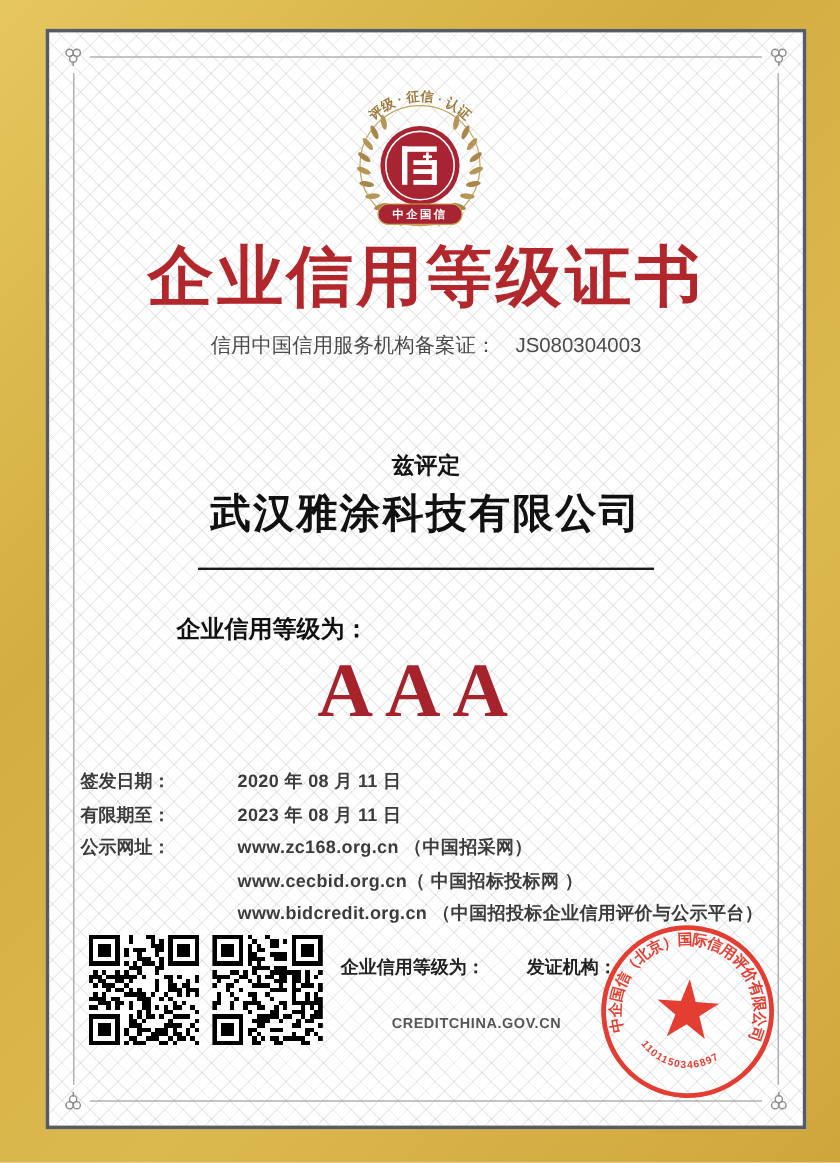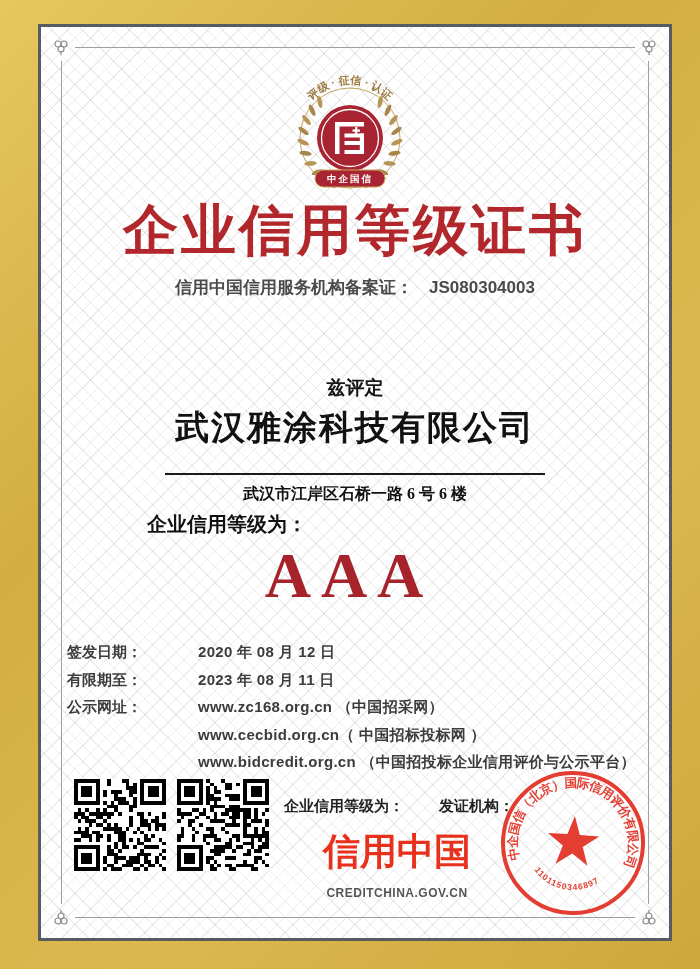--- a/index.html
+++ b/index.html
@@ -35,21 +35,21 @@
 
   .badge { position:absolute; left:224px; top:43px; width:170px; height:124px; }
 
   .title {
     position:absolute; top:172px; left:0; right:0;
     text-align:center; font-size:55px; font-weight:bold;
     letter-spacing:3px; color:#b2272c; line-height:62px;
   }
   .subtitle {
     position:absolute; top:249px; left:0; right:0;
-    text-align:center; font-size:17px; font-weight:bold; color:#4a4a4a;
+    text-align:center; font-size:17px; font-weight:normal; color:#4a4a4a;
   }
   .subtitle .val { margin-left:16px; }
 
   .cert-line {
     position:absolute; top:299px; left:0; right:0;
     text-align:center; font-size:20px; font-weight:bold; color:#161616;
     font-family:"Liberation Serif", serif;
   }
   .cert-line .val { margin-left:14px; letter-spacing:1px; }
 
@@ -196,30 +196,29 @@
 
   <div class="subtitle">
     <span>信用中国信用服务机构备案证：</span><span class="val">JS080304003</span>
   </div>
 
 
   <div class="hereby">兹评定</div>
 
   <div class="company-block">
     <div class="company-name">武汉雅涂科技有限公司</div>
-    <div class="company-addr">武汉市江岸区石桥一路 6 号 6 楼</div>
   </div>
 
   <div class="rating-label">企业信用等级为：</div>
   <div class="rating-value">AAA</div>
 
   <div class="info-block">
     <div class="info-row">
       <span class="lbl">签发日期：</span>
-      <span class="val">2020 年 08 月 12 日</span>
+      <span class="val">2020 年 08 月 11 日</span>
     </div>
     <div class="info-row">
       <span class="lbl">有限期至：</span>
       <span class="val">2023 年 08 月 11 日</span>
     </div>
     <div class="info-row">
       <span class="lbl">公示网址：</span>
       <span class="val">www.zc168.org.cn （中国招采网）</span>
     </div>
     <div class="info-row">
@@ -648,21 +647,20 @@
         <rect x="0" y="18" width="7" height="7" fill="#000"></rect>
         <rect x="1" y="19" width="5" height="5" fill="#fff"></rect>
         <rect x="2" y="20" width="3" height="3" fill="#000"></rect>
       </svg>
   </div>
 
   <div class="footer-label filing">企业信用等级为：</div>
   <div class="footer-label issuer">发证机构：</div>
 
   <div class="cc-block">
-    <div class="cc-logo">信用中国</div>
     <div class="cc-url">CREDITCHINA.GOV.CN</div>
   </div>
 
   <svg class="seal" viewBox="0 0 160 160">
     <g transform="rotate(4 80 80)">
       <circle cx="80" cy="80" r="70" fill="none" stroke="#e23427" stroke-width="4"></circle>
       <polygon fill="#e23427" points="80,53 86.2,71.5 105.7,71.7 90,83.2 95.9,101.8 80,90.5 64.1,101.8 70,83.2 54.3,71.7 73.8,71.5"></polygon>
       <path id="sealArc" d="M 29.25 103.7 A 56 56 0 1 1 130.75 103.7" fill="none"></path>
       <text font-size="12.5" font-weight="bold" fill="#e23427" font-family="Liberation Sans, sans-serif">
         <textPath href="#sealArc" startOffset="4" textLength="216">中企国信（北京）国际信用评价有限公司</textPath>

